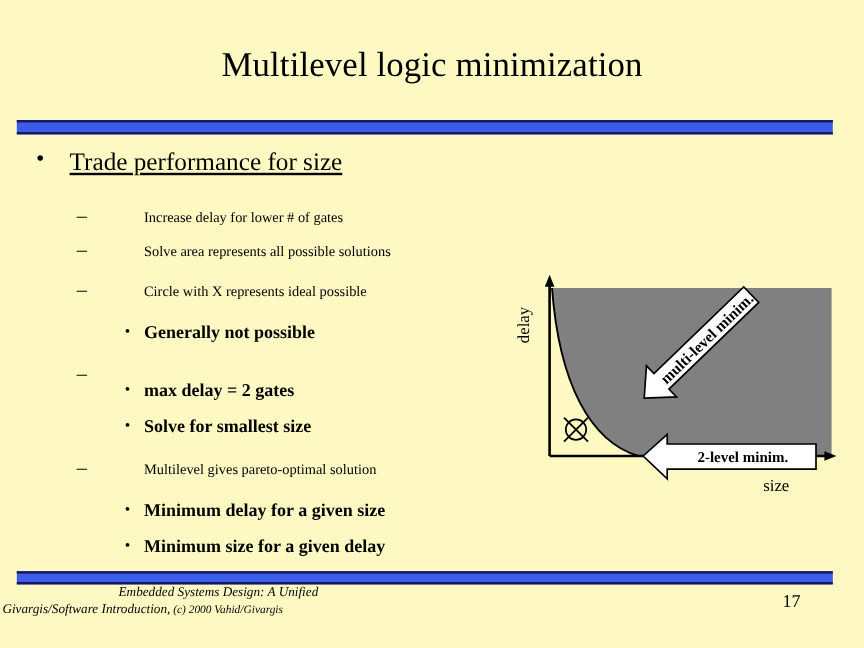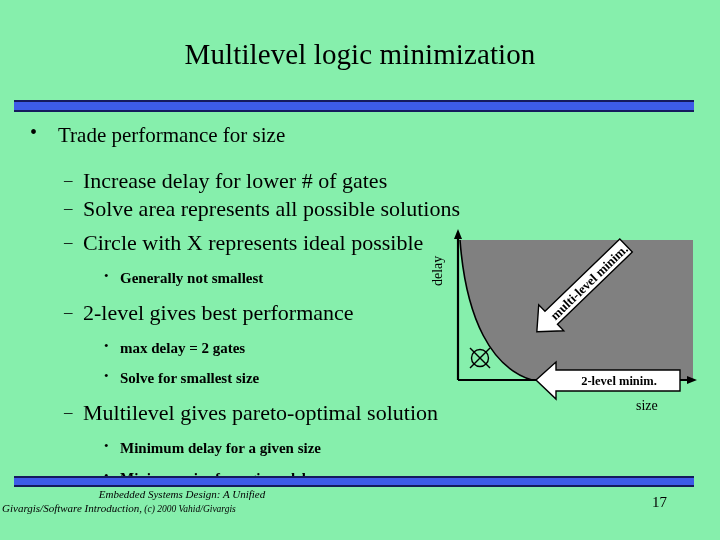--- a/index.html
+++ b/index.html
@@ -1,44 +1,44 @@
 <!DOCTYPE html>
 <html><head>
 <meta charset="utf-8">
 <style>
   html,body{margin:0;padding:0;background:#fff;}
   body{width:720px;height:540px;overflow:hidden;
        font-family:"Liberation Serif","DejaVu Serif",serif;color:#000;}
-  .slide{position:relative;width:720px;height:540px;background:#86efac;}
+  .slide{position:relative;width:720px;height:540px;background:#fef9c3;}
 
   
   .title{position:absolute;left:0;top:37px;width:720px;text-align:center;
          font-size:29px;line-height:34px;letter-spacing:.1px;color:#000;}
 
   
   .rule{position:absolute;background:#3d5ce8;border-top:2px solid #151a5e;
         border-bottom:2px solid #151a5e;}
   .rule.top{left:14px;top:100px;width:680px;height:8px;}
   .rule.bottom{left:14px;top:476px;width:680px;height:7px;}
 
   
   .body{position:absolute;left:0;top:122px;width:460px;}
   .li{position:relative;display:block;}
   .li .bul{position:absolute;display:inline-block;text-align:left;}
   .li .txt{display:block;}
 
   
   .l1{margin:0 0 12px 0;}
   .l1 .bul{left:30px;top:-1px;font-size:20px;}
-  .l1 .txt{margin-left:58px;font-size:21px;line-height:26px;}
+  .l1 .txt{margin-left:58px;font-size:21px;line-height:26px;text-decoration:underline;}
 
   
   .l2{margin:0 0 6px 0;}
   .l2 .bul{left:64px;top:0px;font-size:17px;}
-  .l2 .txt{margin-left:83px;font-size:22px;line-height:22px;}
+  .l2 .txt{margin-left:120px;font-size:12px;line-height:22px;}
 
   
   .l3{margin:0 0 4px 0;}
   .l3 .bul{left:104px;top:0px;font-size:13px;}
   .l3 .txt{margin-left:120px;font-size:15px;line-height:20px;font-weight:600;}
 
   .sp6{height:6px;}
   .sp8{height:8px;}
   .sp10{height:10px;}
 
@@ -90,28 +90,27 @@
 
     <div class="li l2">
       <span class="bul">–</span>
       <span class="txt">Circle with X represents ideal possible</span>
     </div>
 
     <div class="sp8"></div>
 
     <div class="li l3">
       <span class="bul">•</span>
-      <span class="txt">Generally not smallest</span>
+      <span class="txt">Generally not possible</span>
     </div>
 
     <div class="sp10"></div>
 
     <div class="li l2">
       <span class="bul">–</span>
-      <span class="txt">2-level gives best performance</span>
     </div>
 
     <div class="sp8"></div>
 
     <div class="li l3">
       <span class="bul">•</span>
       <span class="txt">max delay = 2 gates</span>
     </div>
 
     <div class="sp6"></div>

